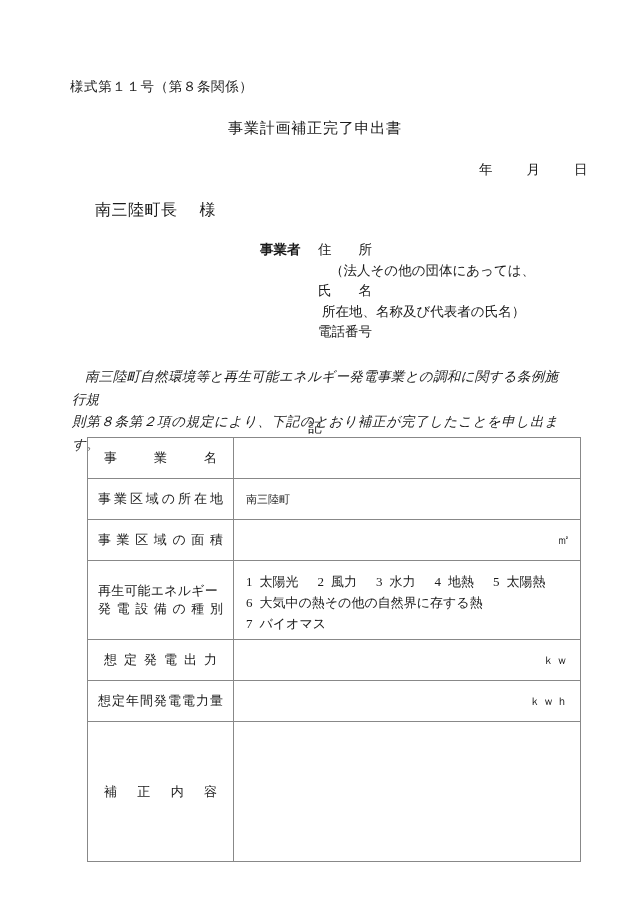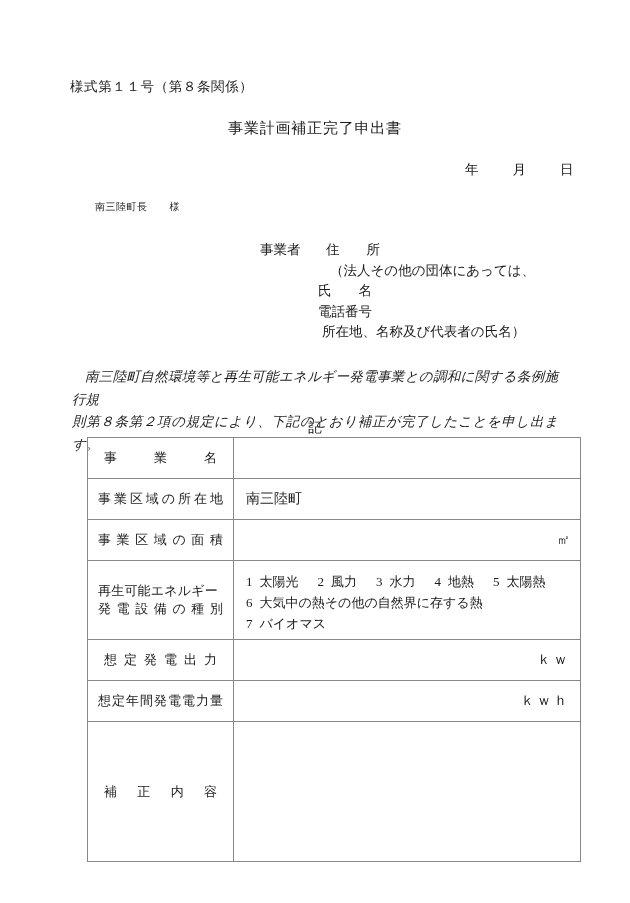--- a/index.html
+++ b/index.html
@@ -43,45 +43,45 @@
   }
   .doc-title {
     left: 0;
     top: 119px;
     width: 630px;
     text-align: center;
     font-size: 15px;
     letter-spacing: 0.8px;
   }
   .date-line {
-    left: 465px;
+    left: 479px;
     top: 161px;
     font-size: 13.5px;
   }
   .date-line .d-y { margin-right: 34px; }
   .date-line .d-m { margin-right: 34px; }
 
   .addressee {
     left: 95px;
     top: 200px;
-    font-size: 10px;
+    font-size: 16px;
     letter-spacing: 0.5px;
   }
   .addressee .sama { margin-left: 22px; }
 
   
   .applicant {
     left: 260px;
     top: 240px;
     font-size: 13.5px;
     line-height: 20.5px;
   }
   .applicant .row { white-space: nowrap; }
-  .applicant .lead { display: inline-block; width: 58px; }
-  .applicant .fld-juu { display: inline-block; width: 62px; margin-left: 8px; }
+  .applicant .lead { display: inline-block; width: 58px; font-weight: bold; }
+  .applicant .fld-juu { display: inline-block; width: 62px; }
   .applicant .indent1 { padding-left: 70px; }
   .applicant .indent2 { padding-left: 62px; }
   .applicant .indent3 { padding-left: 58px; }
 
   
   .body-para {
     left: 72px;
     top: 366px;
     width: 486px;
     font-size: 13.5px;
@@ -125,21 +125,21 @@
   }
   .lbl.tight { padding: 0 10px; }
   .lbl.plain {
     display: block;
     text-align: left;
     letter-spacing: 0.2px;
   }
 
   .val {
     padding: 0 10px 0 12px;
-    font-size: 14px;
+    font-size: 11px;
   }
   .val.right {
     text-align: right;
     padding-right: 10px;
   }
 
   .r-h44 { height: 41px; }
   .r-h78 { height: 79px; }
   .r-h130 { height: 140px; }
 
@@ -174,22 +174,22 @@
   </div>
 
   <div class="abs applicant">
     <div class="row">
       <span class="lead">事業者</span><span class="fld-juu">住　　所</span>
     </div>
     <div class="row indent1">（法人その他の団体にあっては、</div>
     <div class="row indent3">
       <span>氏　　名</span>
     </div>
+    <div class="row indent2">所在地、名称及び代表者の氏名）</div>
     <div class="row indent3">電話番号</div>
-    <div class="row indent2">所在地、名称及び代表者の氏名）</div>
   </div>
 
   <div class="abs body-para">
     <span class="l1">南三陸町自然環境等と再生可能エネルギー発電事業との調和に関する条例施行規</span>
     <span class="l2">則第８条第２項の規定により、下記のとおり補正が完了したことを申し出ます。</span>
   </div>
 
   <div class="abs ki-mark">記</div>
 
   <table class="abs form-table">

